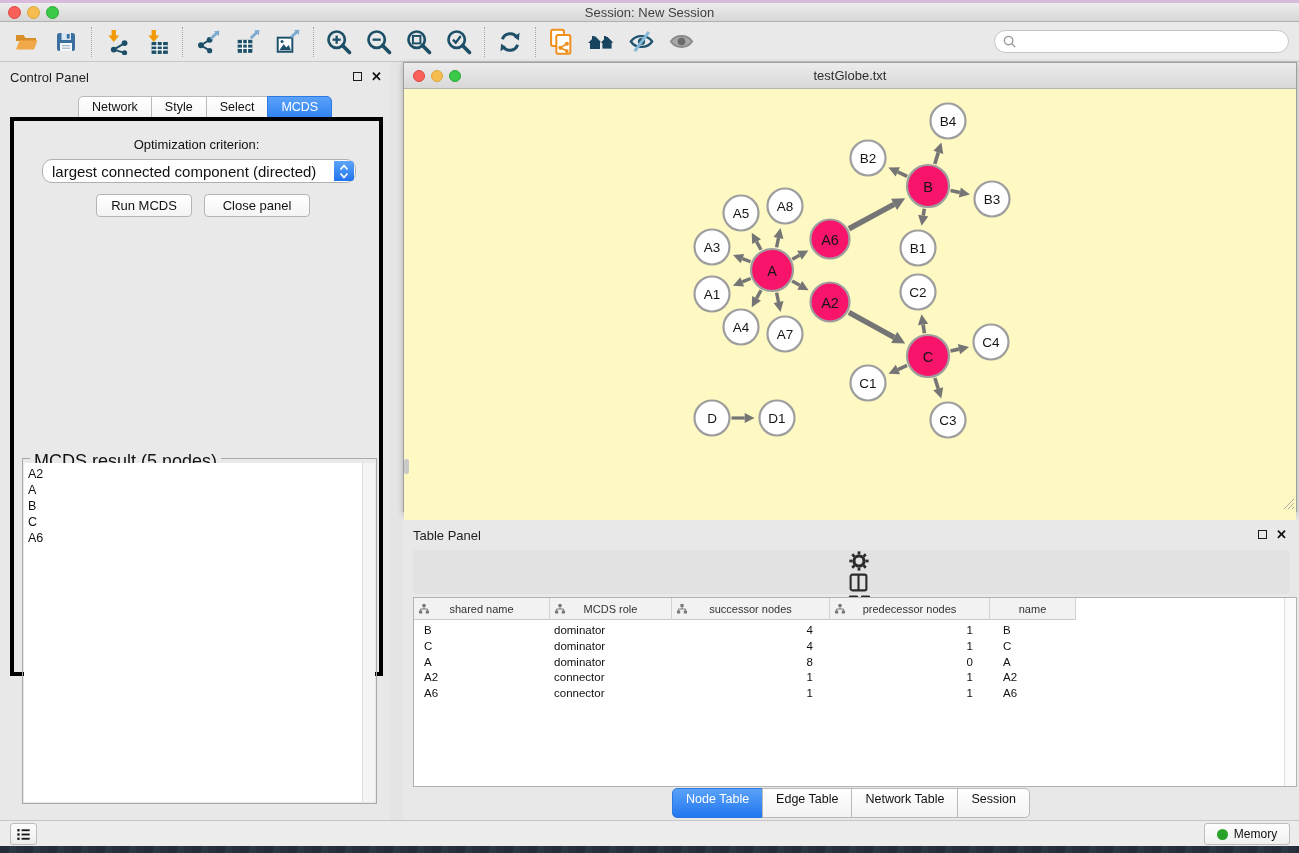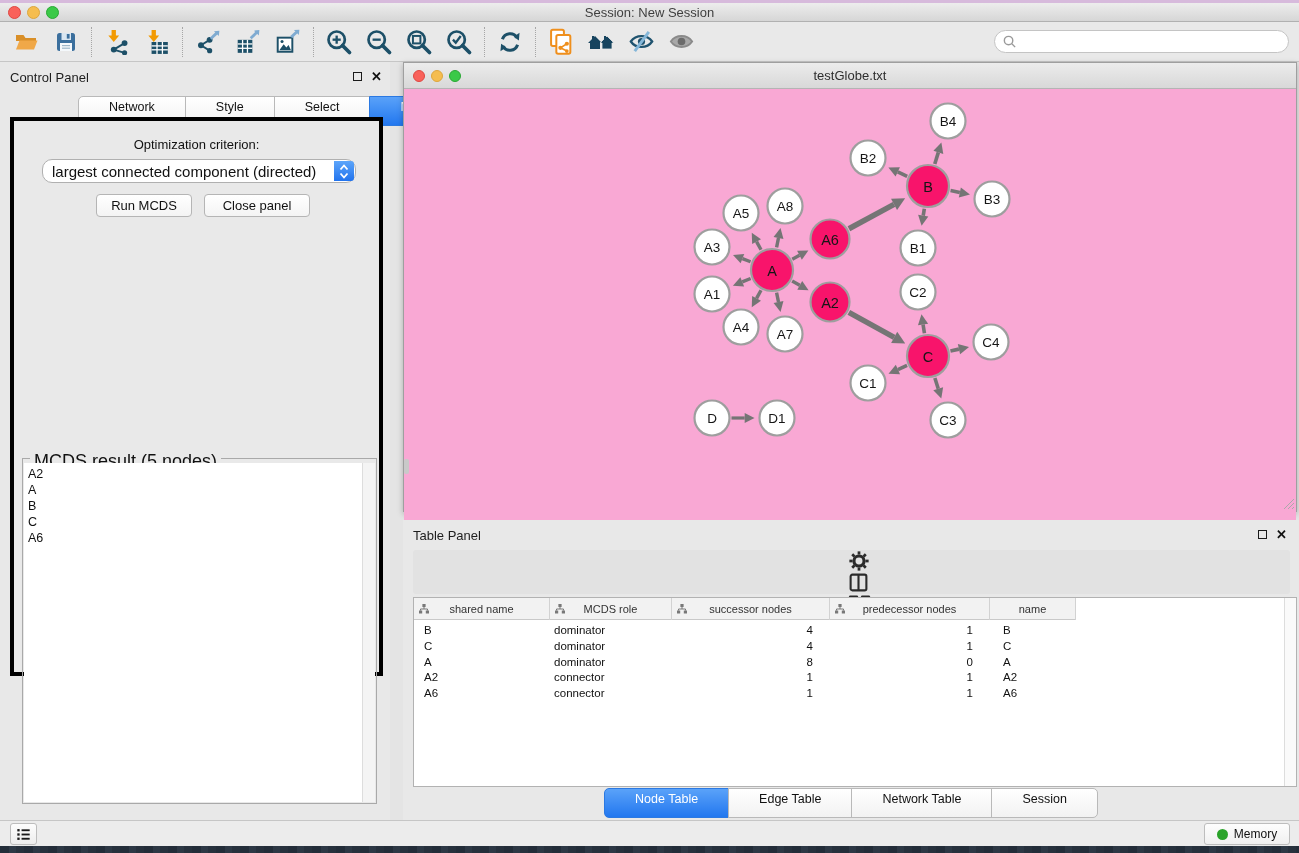--- a/index.html
+++ b/index.html
@@ -28,21 +28,21 @@
 
   
   .control-panel { left:0; top:62px; width:390px; height:758px; background:#e8e8e8; }
   .panel-header { position:absolute; left:0; top:0; width:100%; height:30px; display:flex; align-items:center;
     font-size:13px; color:#1e1e1e; padding-left:10px; }
   .panel-icons { position:absolute; right:8px; top:9px; display:flex; gap:9px; align-items:center; }
   .float-box { width:9px; height:9px; border:1.6px solid #1a1a1a; display:inline-block; }
   .close-x { font-size:13px; font-weight:700; color:#111; line-height:11px; }
 
   .seg-tabs { position:absolute; display:flex; }
-  .seg-tab { height:30px; line-height:20px; padding:0 30px; background:linear-gradient(#ffffff,#f2f2f2);
+  .seg-tab { height:30px; line-height:20px; padding:0 13px; background:linear-gradient(#ffffff,#f2f2f2);
     border:1px solid #b9b9b9; margin-left:-1px; font-size:12.5px; color:#111;text-align:center; }
   .seg-tab:first-child { border-radius:5px 0 0 5px; margin-left:0; }
   .seg-tab:last-child { border-radius:0 5px 5px 0; }
   .seg-tab.active { background:linear-gradient(#5aa2f9,#2277ef); color:#fff; border-color:#2b79e2; }
 
   .cp-content { position:absolute; left:10px; top:55px; width:373px; height:559px;
     border:4px solid #000000; background:#e9e9e9; }
   .opt-label { position:absolute; left:0; top:16px; width:100%; text-align:center; font-size:13px; color:#111; }
   .cp-select { position:absolute; left:28px; top:38px; width:314px; height:24px; background:#fff;
     border:1px solid #b0b0b0; border-radius:10px; font-size:15px; color:#111;
@@ -62,21 +62,21 @@
   .mcds-item { font-size:12.5px; color:#111; line-height:16px; padding-left:4px; }
 
   
   .net-window { left:403px; top:62px; width:894px; height:450px; background:#fff;
     border:1px solid #9f9f9f; box-shadow:0 2px 6px rgba(0,0,0,0.25); }
   .net-titlebar { position:absolute; left:0; top:0; width:100%; height:26px;
     background:linear-gradient(#ececec,#d8d8d8); border-bottom:1px solid #b4b4b4;
     display:flex; align-items:center; justify-content:center; font-size:13px; color:#2e2e2e; }
   .net-lights { position:absolute; left:9px; top:7px; display:flex; gap:6px; }
   .net-lights .light { width:12px; height:12px; }
-  .net-canvas { position:absolute; left:0; top:26px; width:892px; height:532px; background:#f9a8d4; }
+  .net-canvas { position:absolute; left:0; top:26px; width:892px; height:532px; background:#fef9c3; }
   .nub-v { position:absolute; left:0px; top:370px; width:5px; height:15px; background:#c9c9c9; border-radius:2px; }
   .nub-h { position:absolute; left:443px; bottom:-4px; width:13px; height:5px; background:#c9c9c9; border-radius:2px; }
 
   
   .table-panel { left:403px; top:520px; width:896px; height:300px; background:#e8e8e8; }
   .tp-toolbar { position:absolute; left:10px; top:30px; width:877px; height:44px; background:#e2e2e2;
     border-radius:3px; display:flex; align-items:center; padding-left:14px;flex-direction:column; }
   .tp-btn { width:38px; height:36px; display:flex; align-items:center; justify-content:center; }
   .fx-label { font-size:17px; color:#9a9a9a; font-family:"DejaVu Serif", serif; font-style:italic; padding-left:4px; }
 

